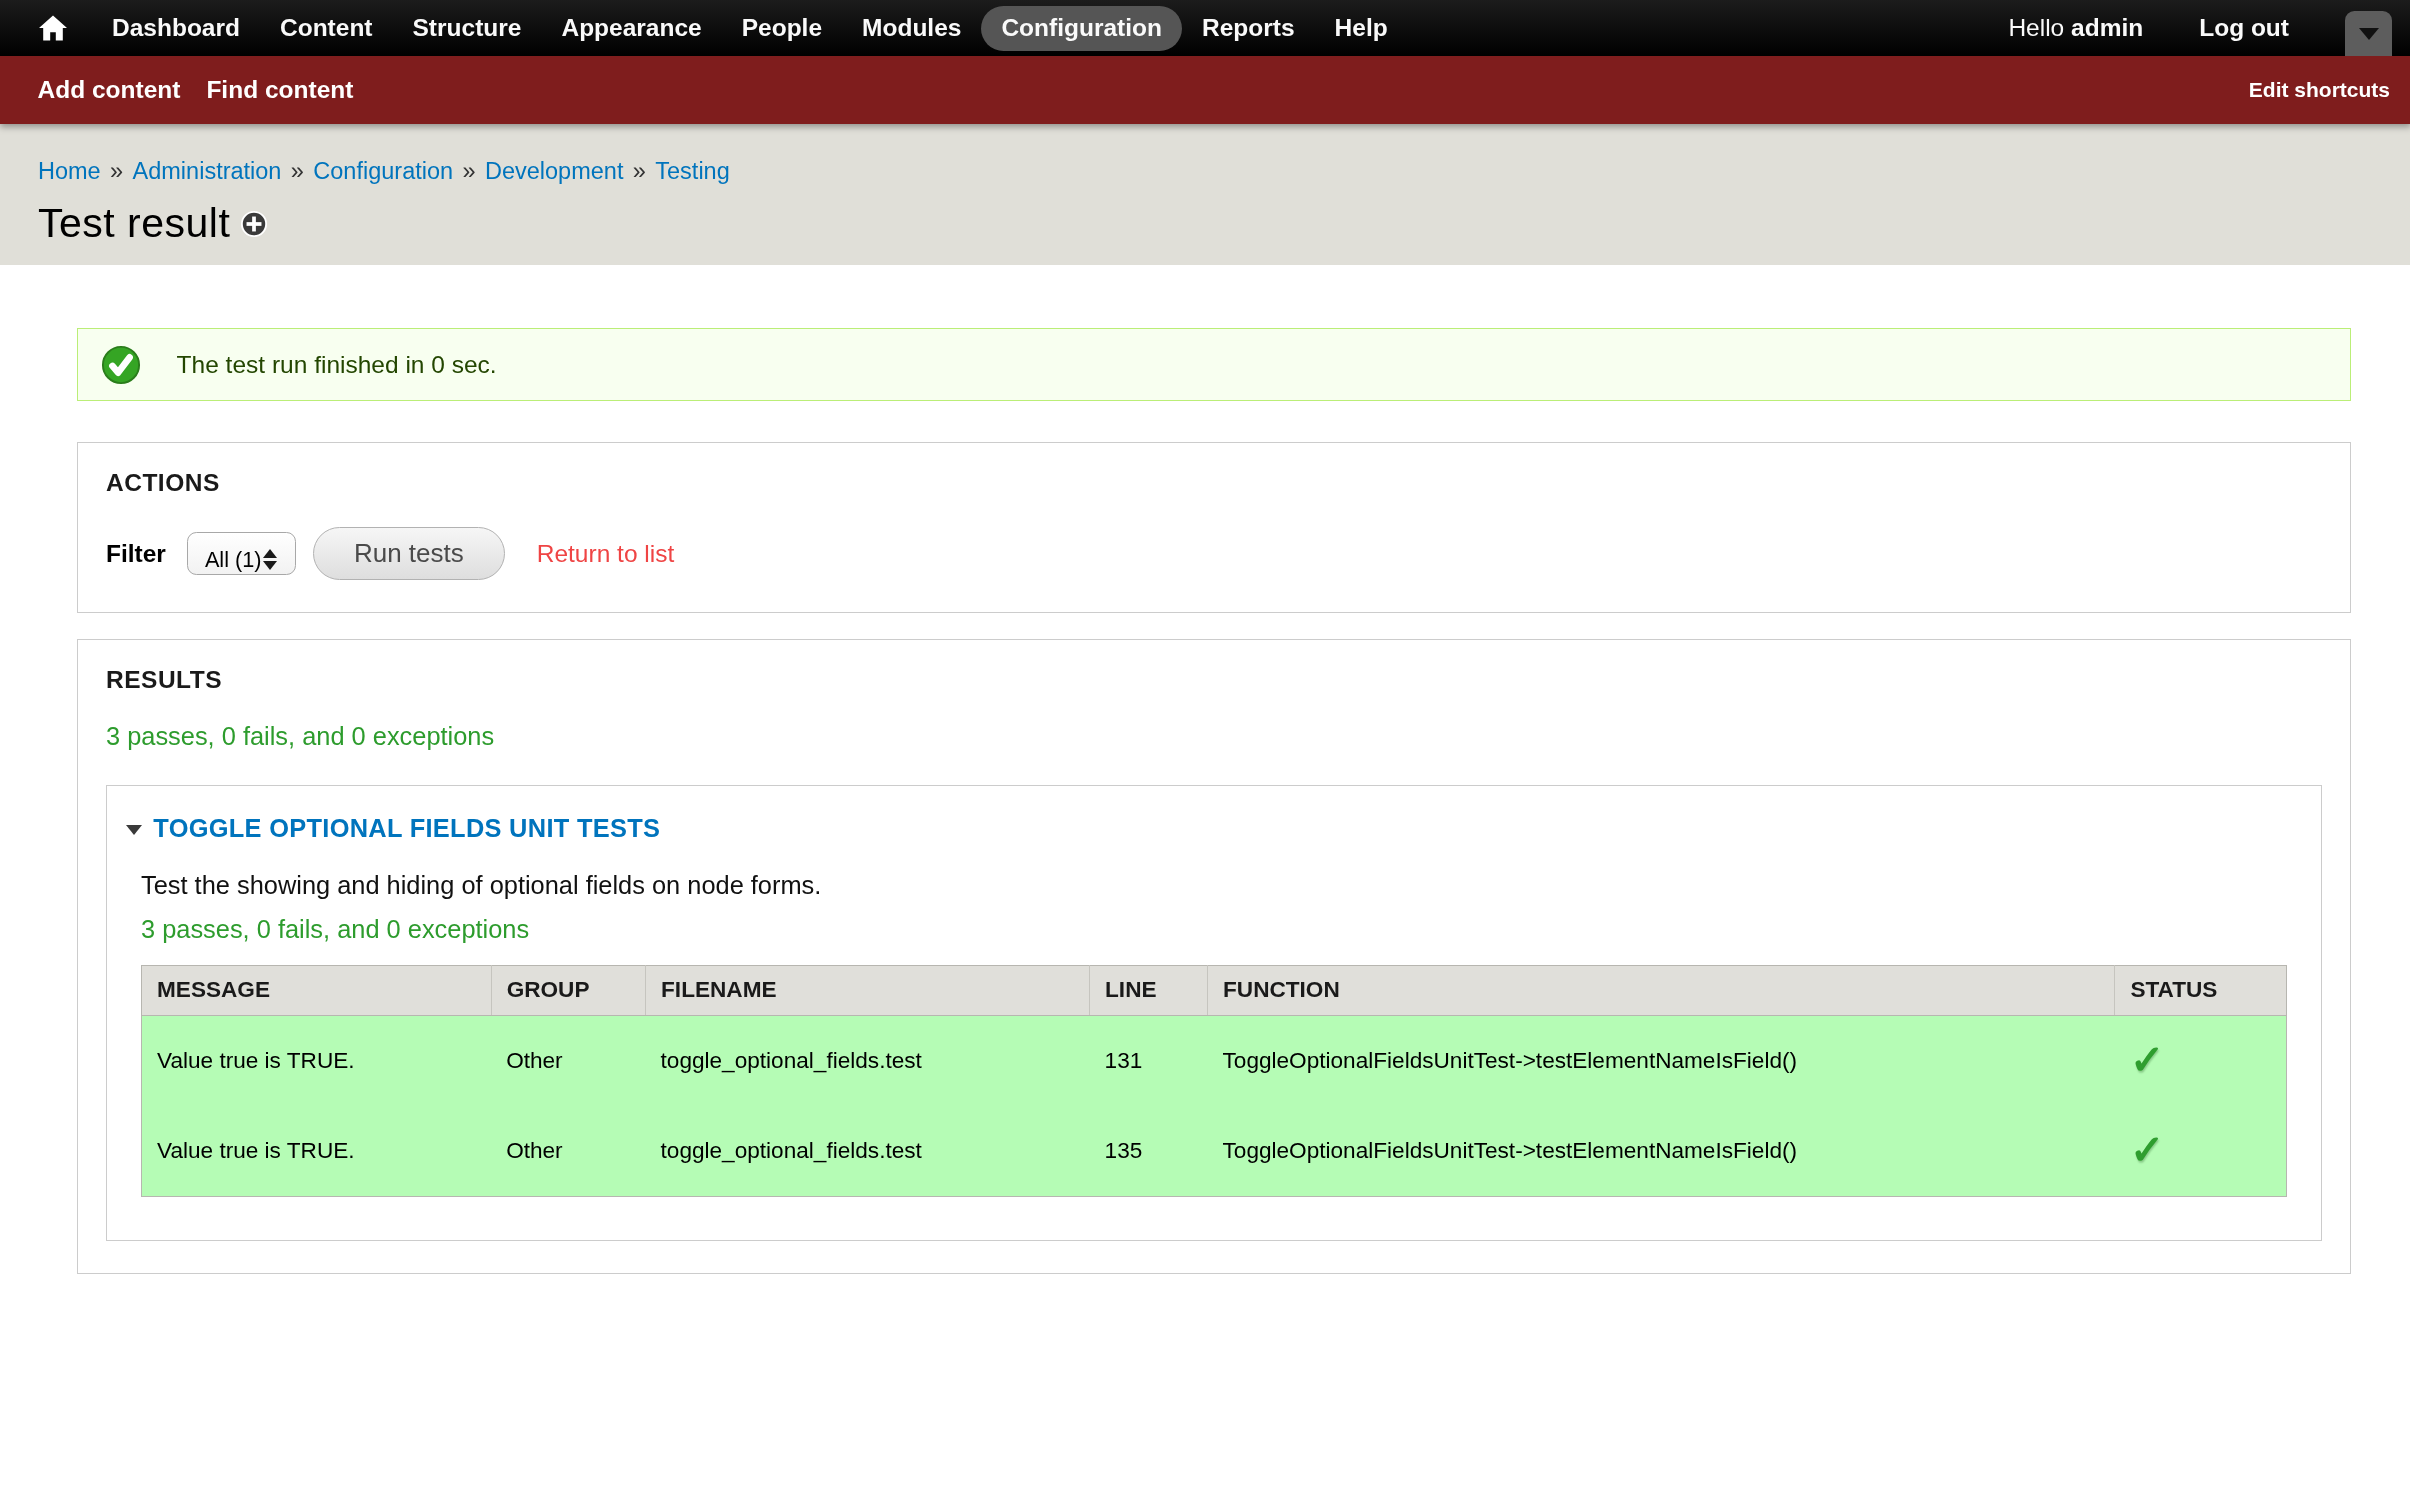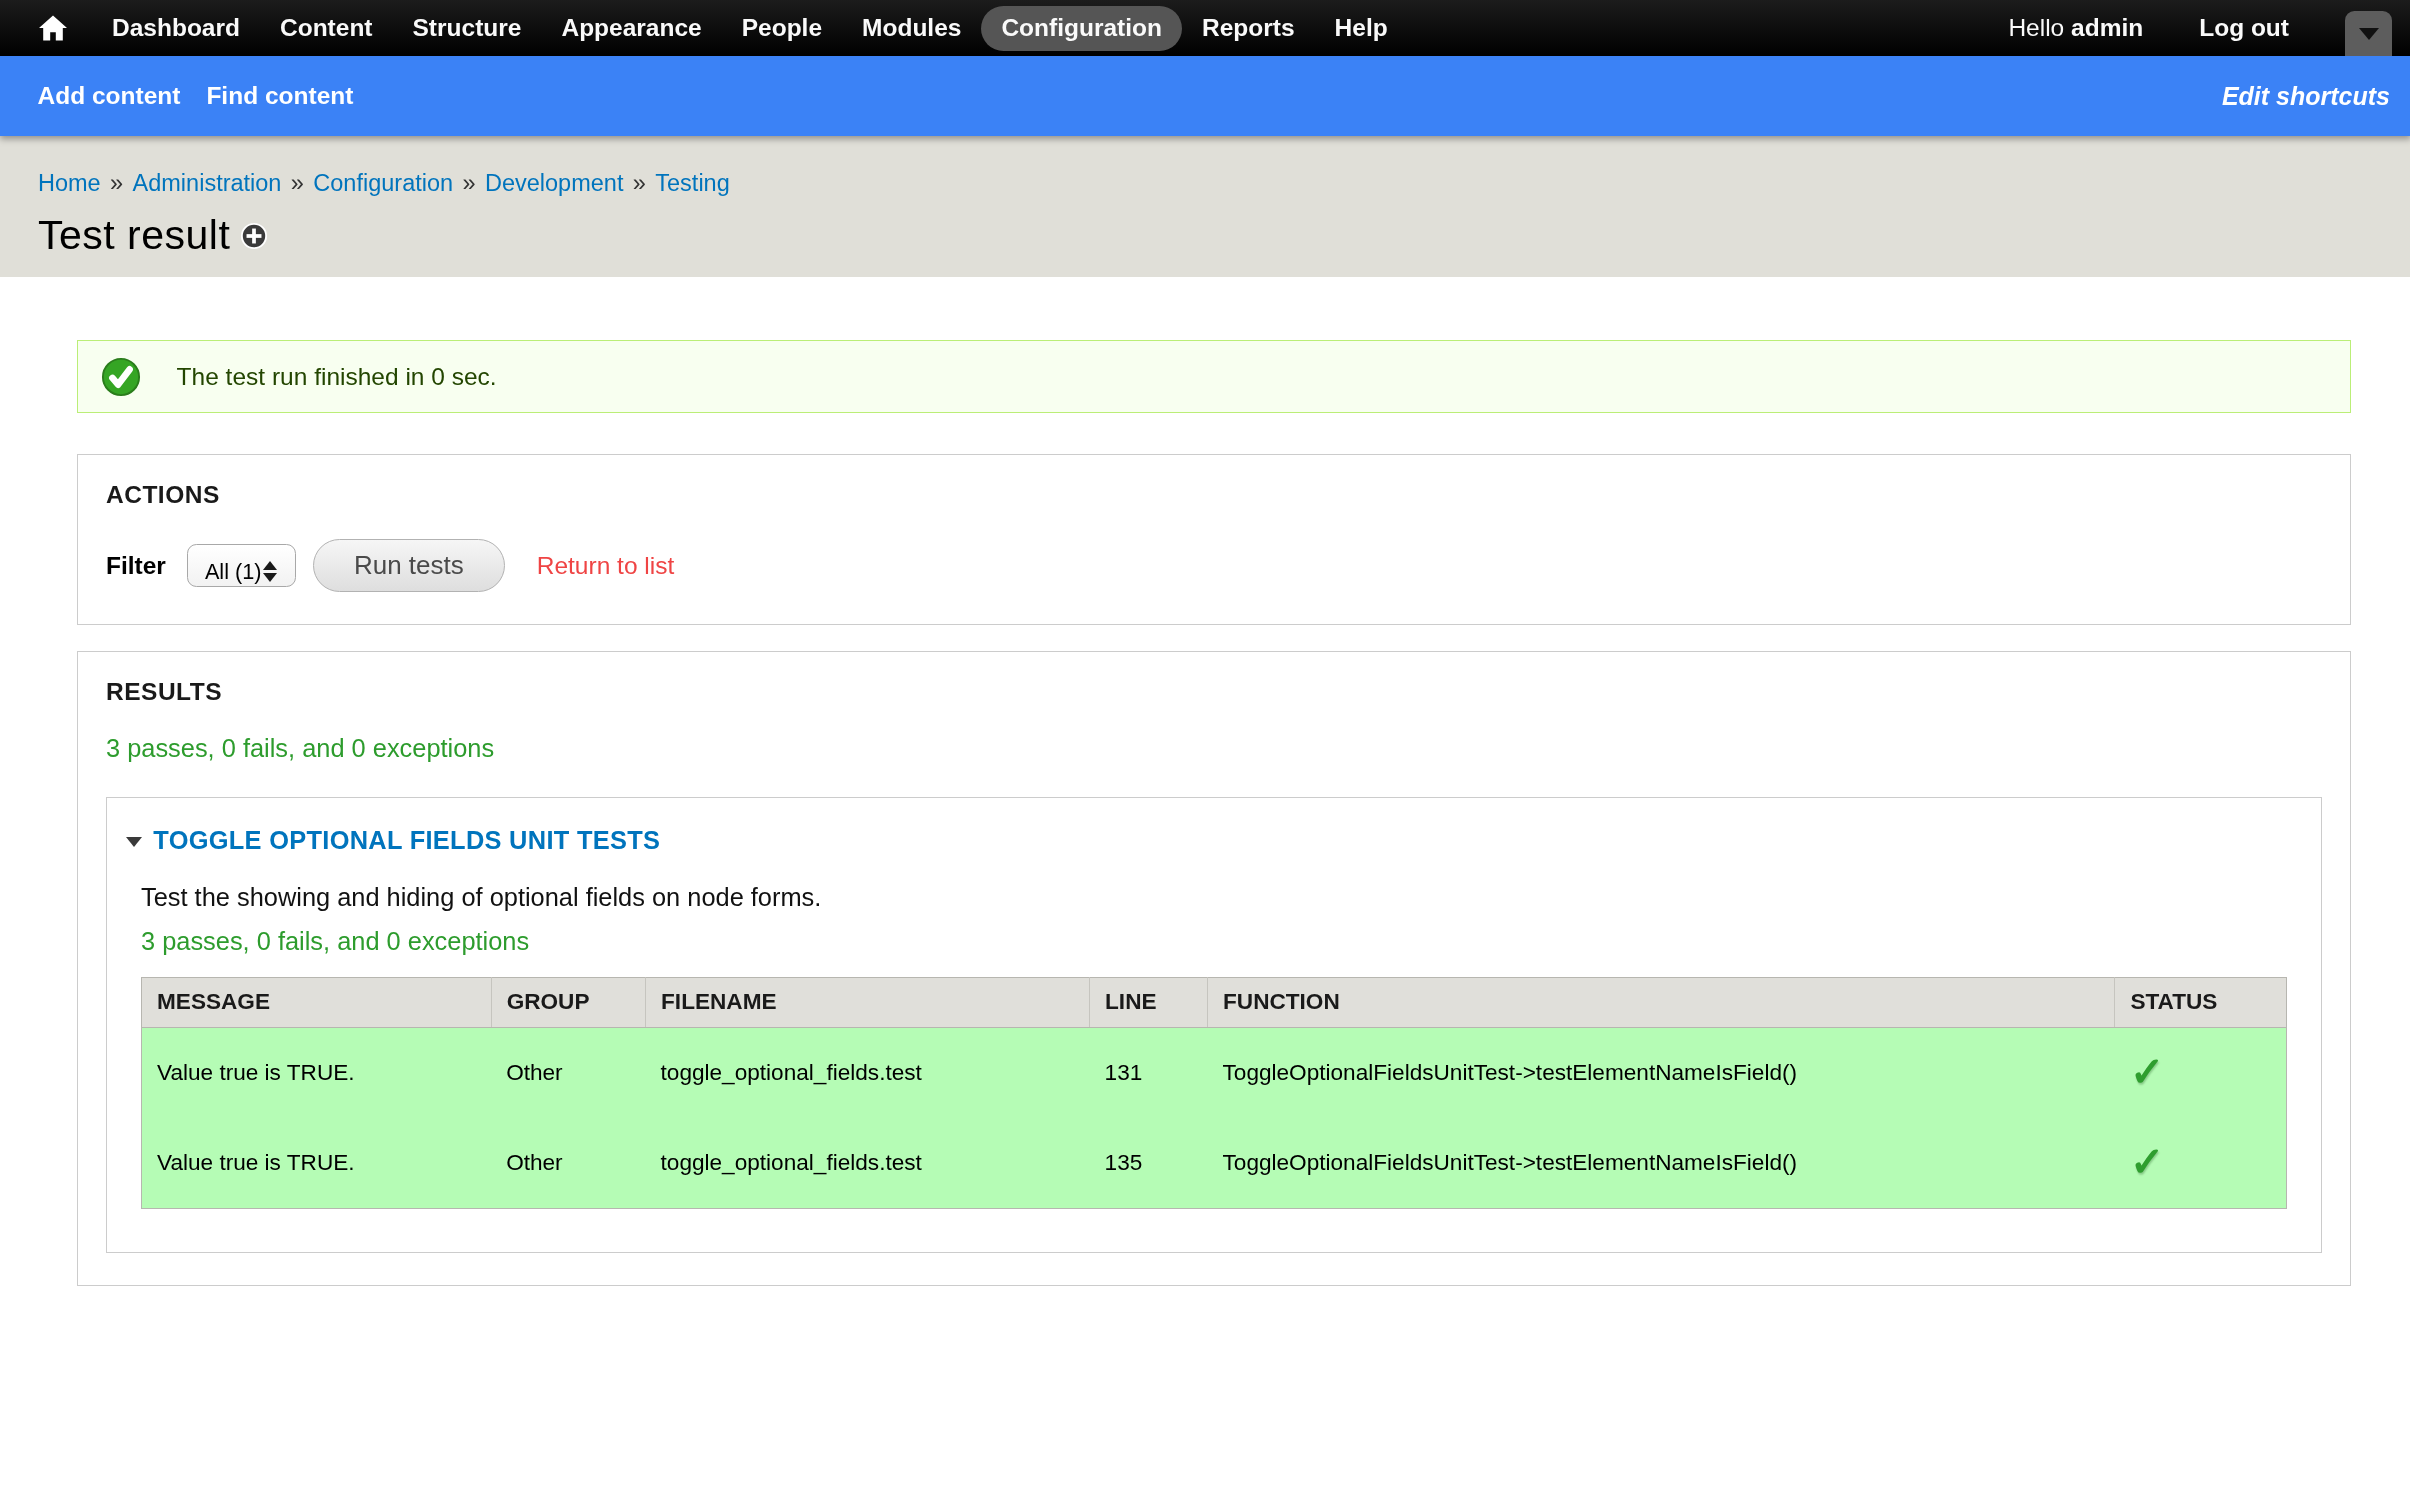--- a/index.html
+++ b/index.html
@@ -56,39 +56,38 @@
   }
   .toolbar-toggle .tri-down {
     width: 0; height: 0;
     border-left: 10.4px solid transparent;
     border-right: 10.4px solid transparent;
     border-top: 12.2px solid #111;
   }
 
   
   .shortcut-bar {
-    height: 80px;
-    background: #3b82f6;
+    height: 68px;
+    background: #7f1d1d;
     display: flex; align-items: center;
     padding: 0 21px 0 24.5px;
     box-shadow: 0 2.8px 6.6px rgba(0,0,0,0.35);
     position: relative; z-index: 10;
   }
   .shortcut-item {
     color: #ffffff; font-size: 24.5px; font-weight: bold;
     text-decoration: none; cursor: pointer;
     padding: 7.5px 13px;
     white-space: nowrap;
   }
   .shortcut-edit {
     margin-left: auto;
-    color: #ffffff; font-size: 25px; font-weight: bold;
+    color: #ffffff; font-size: 21px; font-weight: bold;
     text-decoration: none; cursor: pointer;
     white-space: nowrap;
-    font-style: italic;
   }
 
   
   .page-header {
     background: #e0dfd8;
     height: 141px;
     padding: 34px 38px 0 38px;
   }
   .breadcrumb { font-size: 23.5px; display: flex; align-items: center; gap: 9.4px; }
   .breadcrumb a { color: #0074bd; text-decoration: none; cursor: pointer; }

